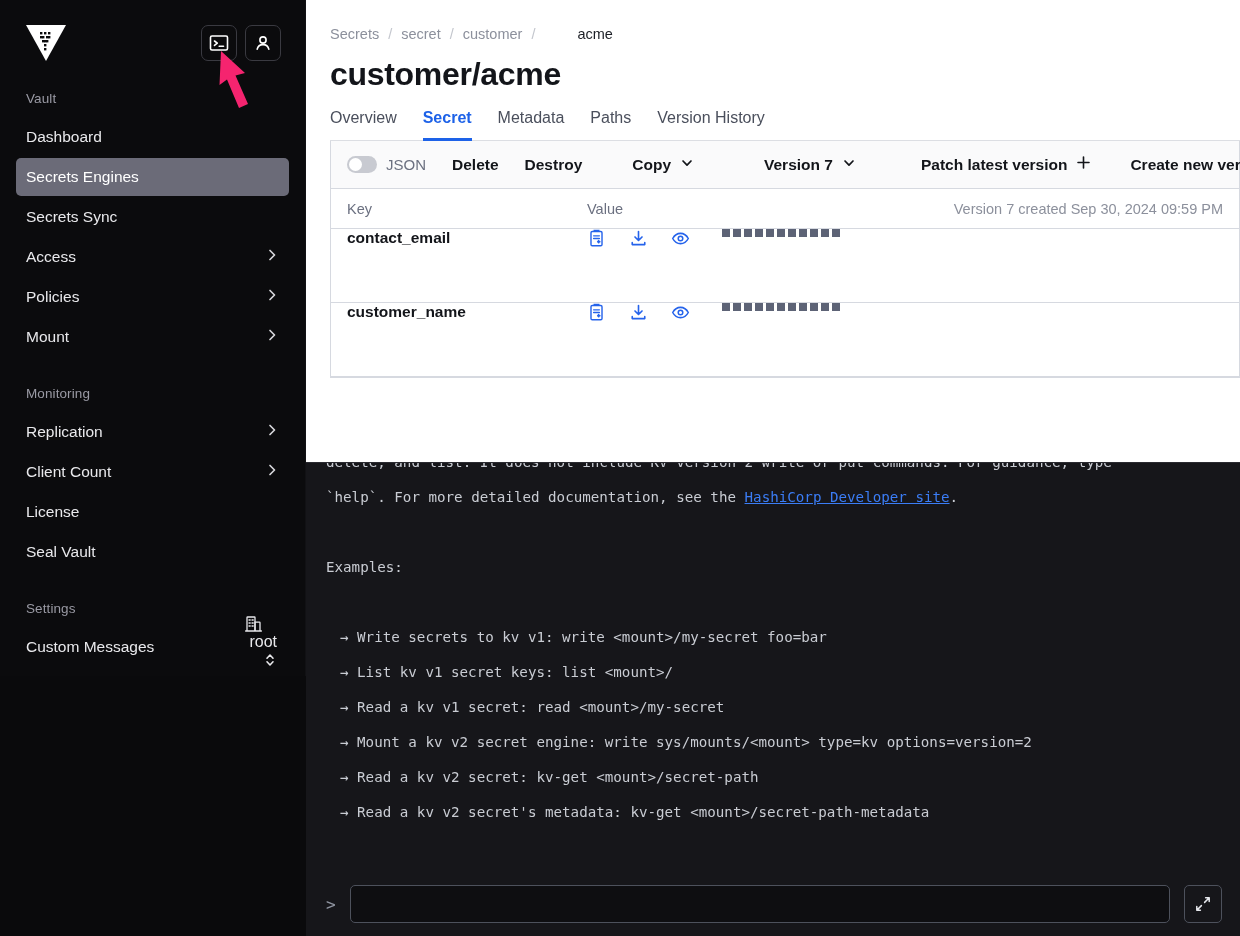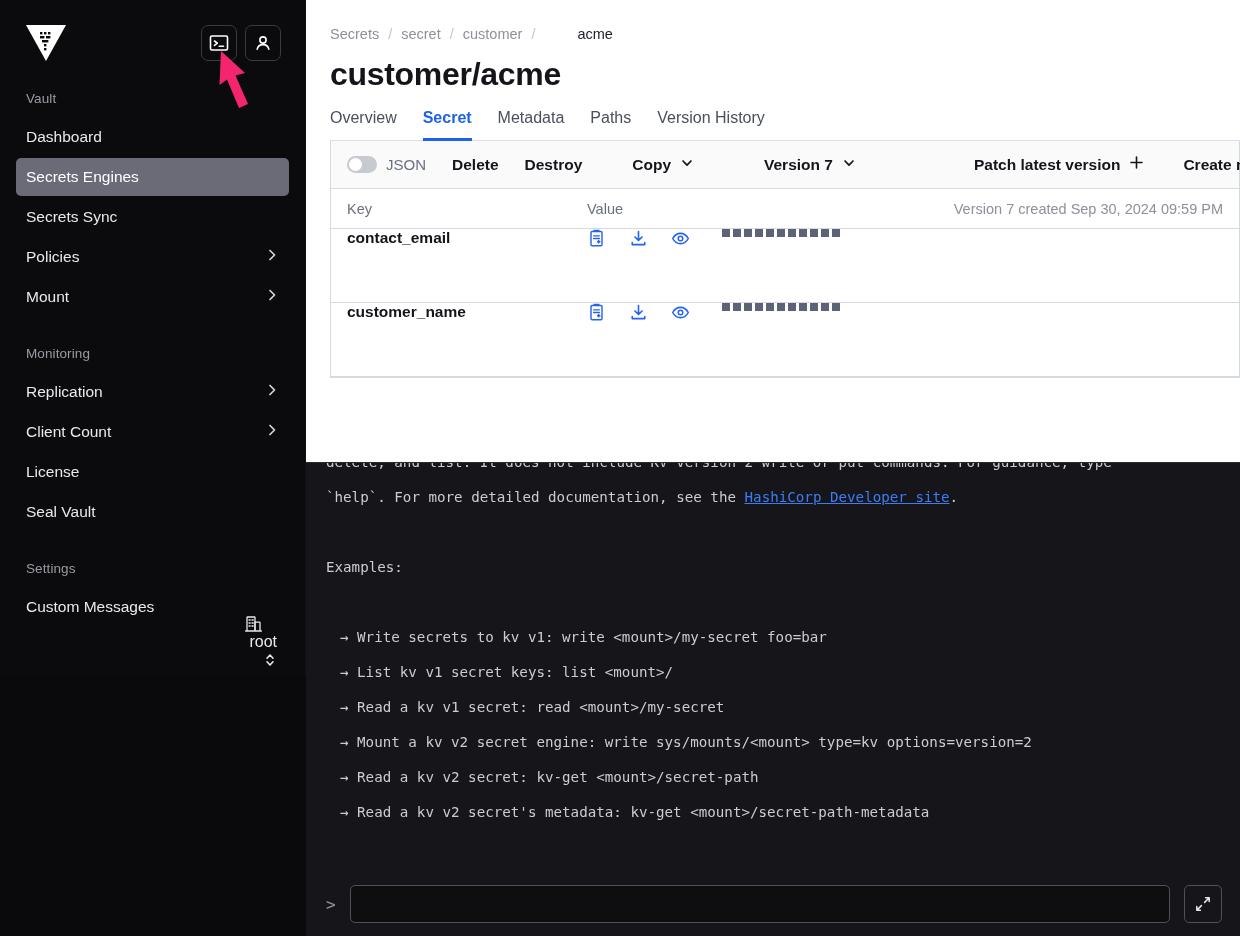--- a/index.html
+++ b/index.html
@@ -194,20 +194,28 @@
     <div class="sb-item">
       <span>Dashboard</span>
     </div>
     <div class="sb-item active">
       <span>Secrets Engines</span>
     </div>
     <div class="sb-item">
       <span>Secrets Sync</span>
     </div>
     <div class="sb-item">
+      <span>Access</span>
+      <span class="chev">
+        <svg width="14" height="14" viewBox="0 0 14 14" fill="none" stroke="currentColor" stroke-width="1.7">
+            <path d="M5 2.5 L9.5 7 L5 11.5" stroke-linecap="round" stroke-linejoin="round"></path>
+          </svg>
+      </span>
+    </div>
+    <div class="sb-item">
       <span>Policies</span>
       <span class="chev">
         <svg width="14" height="14" viewBox="0 0 14 14" fill="none" stroke="currentColor" stroke-width="1.7">
             <path d="M5 2.5 L9.5 7 L5 11.5" stroke-linecap="round" stroke-linejoin="round"></path>
           </svg>
       </span>
     </div>
     <div class="sb-item">
       <span>Mount</span>
       <span class="chev">
@@ -321,21 +329,21 @@
           </span>
         </div>
         <div class="tb-btn" style="margin-left:70px">
           <span>Version 7</span>
           <span>
             <svg width="14" height="14" viewBox="0 0 14 14" fill="none" stroke="#13151a" stroke-width="1.7">
                 <path d="M3 5 L7 9.2 L11 5" stroke-linecap="round" stroke-linejoin="round"></path>
               </svg>
           </span>
         </div>
-        <div class="tb-btn" style="margin-left:118px">
+        <div class="tb-btn" style="margin-left:65px">
           <span>Patch latest version</span>
           <span>
             <svg width="15" height="15" viewBox="0 0 15 15" fill="none" stroke="#13151a" stroke-width="1.6">
                 <path d="M7.5 2 V13 M2 7.5 H13" stroke-linecap="round"></path>
               </svg>
           </span>
         </div>
         <div class="tb-btn" style="margin-left:39px">
           <span>Create new version</span>
 

